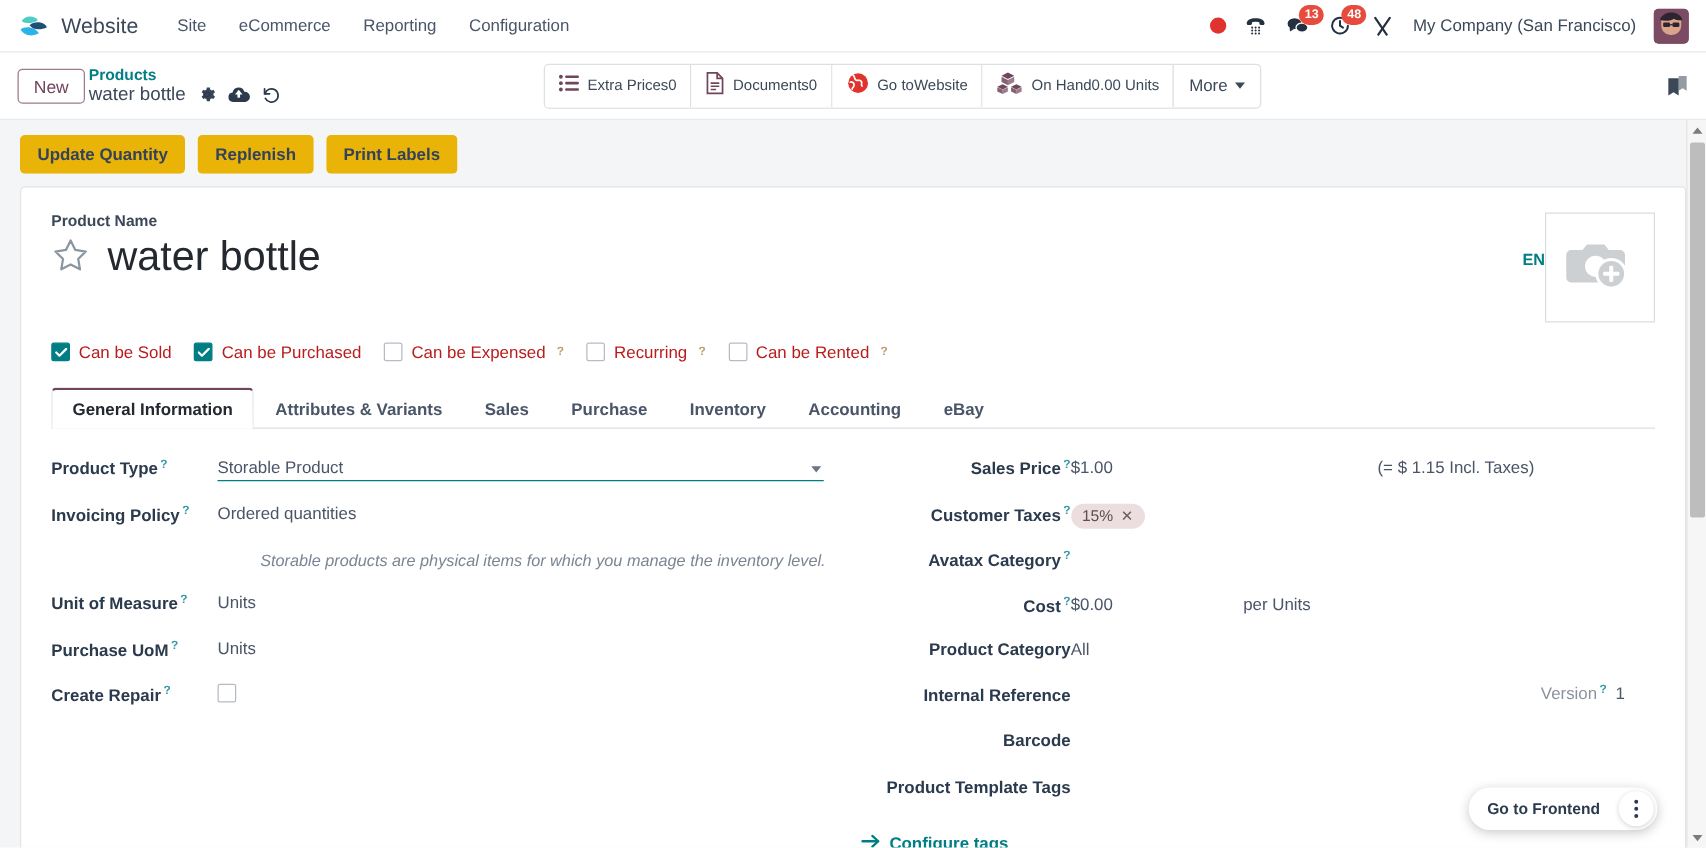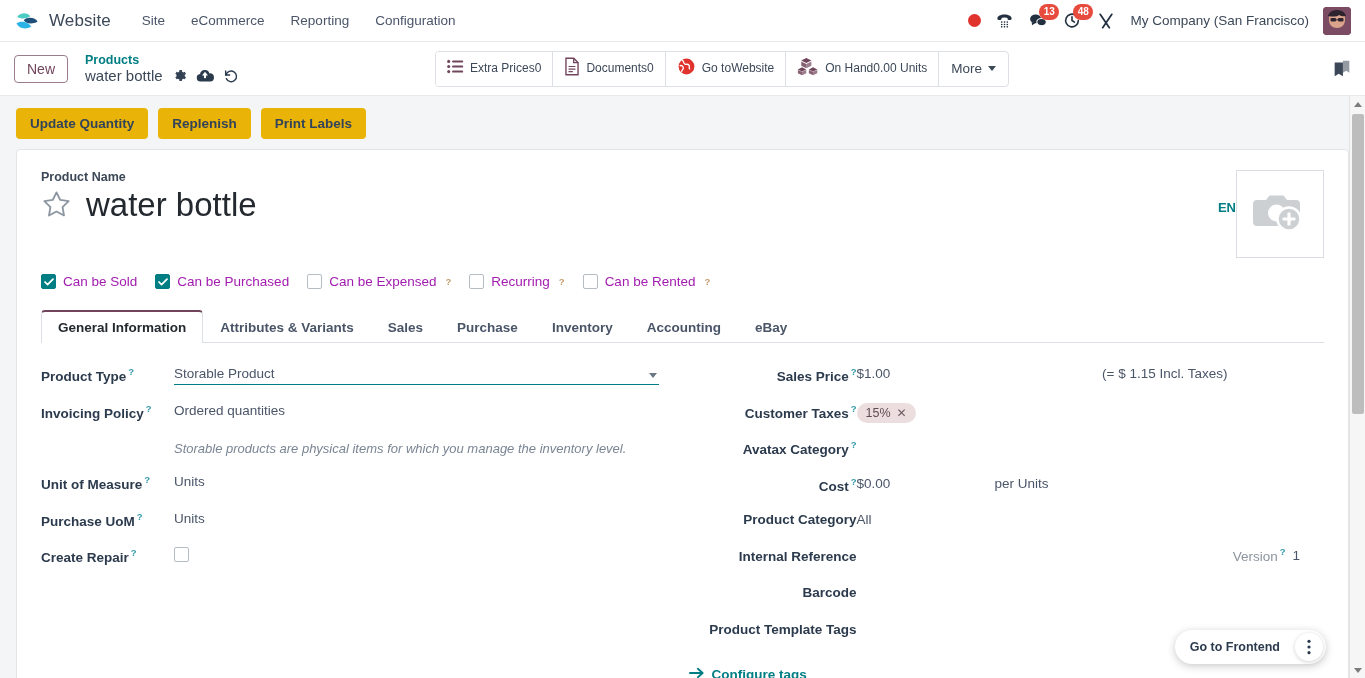--- a/index.html
+++ b/index.html
@@ -58,21 +58,21 @@
   .cp {
     height: 54px; background: #ffffff;
     display: flex; align-items: center;
     padding: 0 12px 0 14px;
     border-bottom: 1px solid #e7e9ed;
     position: relative;
   }
   .new-btn {
     border: 1px solid #9b7b8c; color: #71455c; background: #fff;
     font-size: 14px; border-radius: 4px;
-    padding: 5px 12px; cursor: pointer; margin-right: 17px;
+    padding: 5px 12px; cursor: pointer; margin-right: 3px;
     font-family: "Liberation Sans", sans-serif;
   }
   .bc { display: flex; flex-direction: column; justify-content: center; line-height: 1.15; }
   .bc-parent { font-size: 12.5px; color: #017e84; font-weight: bold; cursor: pointer; }
   .bc-row { display: flex; align-items: center; gap: 9px; }
   .bc-current { font-size: 15px; color: #3c4858; }
   .cp-icon { color: #2b3a4d; cursor: pointer; display: flex; align-items: center; }
   .stat-group {
     position: absolute; left: 435px; top: 50%; transform: translateY(-50%);
     display: flex; align-items: stretch;
@@ -138,21 +138,21 @@
     margin-left: auto; cursor: pointer; background: #fff;
   }
   .chk-row { display: flex; align-items: center; gap: 18px; margin-top: 16px; }
   .chk-item { display: flex; align-items: center; gap: 7px; }
   .cbox {
     width: 15px; height: 15px; border: 1px solid #b6bcc4;
     border-radius: 2px; background: #fff; cursor: pointer;
     display: flex; align-items: center; justify-content: center;
   }
   .cbox.on { background: #017e84; border-color: #017e84; }
-  .chk-label { font-size: 13.5px; color: #a21caf; cursor: pointer; }
+  .chk-label { font-size: 13.5px; color: #b91c1c; cursor: pointer; }
   .qm { font-size: 9.5px; color: #3498a8; vertical-align: super; margin-left: 2px; cursor: help; font-weight: bold; }
   .qm.tan { color: #c49a6c; }
   
   .tabs {
     display: flex; align-items: flex-end; margin-top: 20px;
     border-bottom: 1px solid #dcdfe4;
     font-weight: bold;
   }
   .tab {
     font-size: 13.5px; color: #4a5568; padding: 8px 16px;
@@ -180,21 +180,21 @@
   .sel-wrap {
     position: relative; border-bottom: 1px solid #017e84; max-width: 485px;
     padding-bottom: 3px; cursor: pointer;
   }
   .sel-wrap .caret-sm {
     position: absolute; right: 2px; top: 7px;
     width: 0; height: 0; border-left: 4px solid transparent;
     border-right: 4px solid transparent; border-top: 5px solid #6b7785;
   }
   .help-text {
-    font-size: 13px; color: #7a8593; font-style: italic; line-height: 1.5;
+    font-size: 13px; color: #7a8593; font-style: italic; line-height: 1.5; text-align: right;
   }
   .help-row { display: flex; min-height: 35px; }
   .tag {
     display: inline-flex; align-items: center; gap: 6px;
     background: #ecdede; color: #5f4b52; font-size: 12.5px;
     border-radius: 11px; padding: 3px 9px;
   }
   .tag-x { cursor: pointer; color: #6b5a60; font-size: 12px; }
   .incl-tax { font-size: 13.5px; color: #4a5568; }
   .per-unit { font-size: 13.5px; color: #4a5568; }

